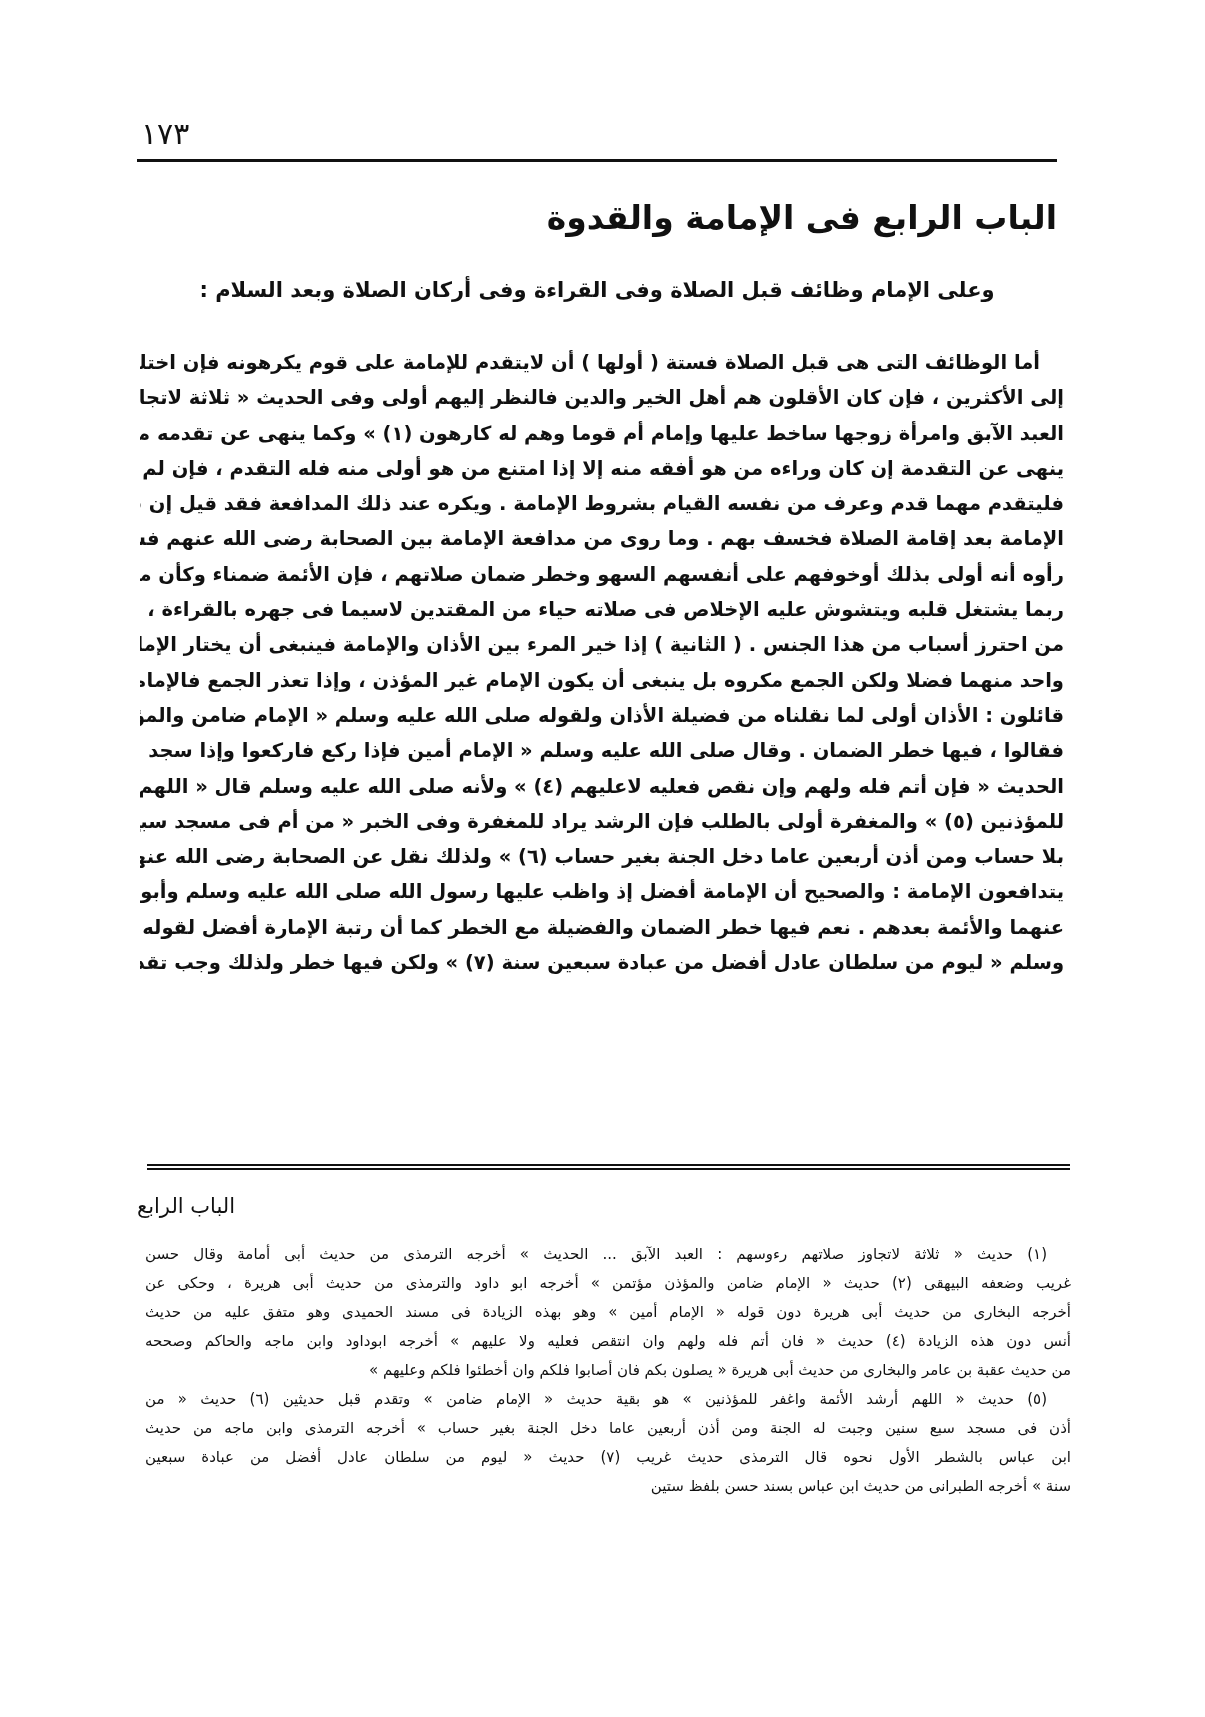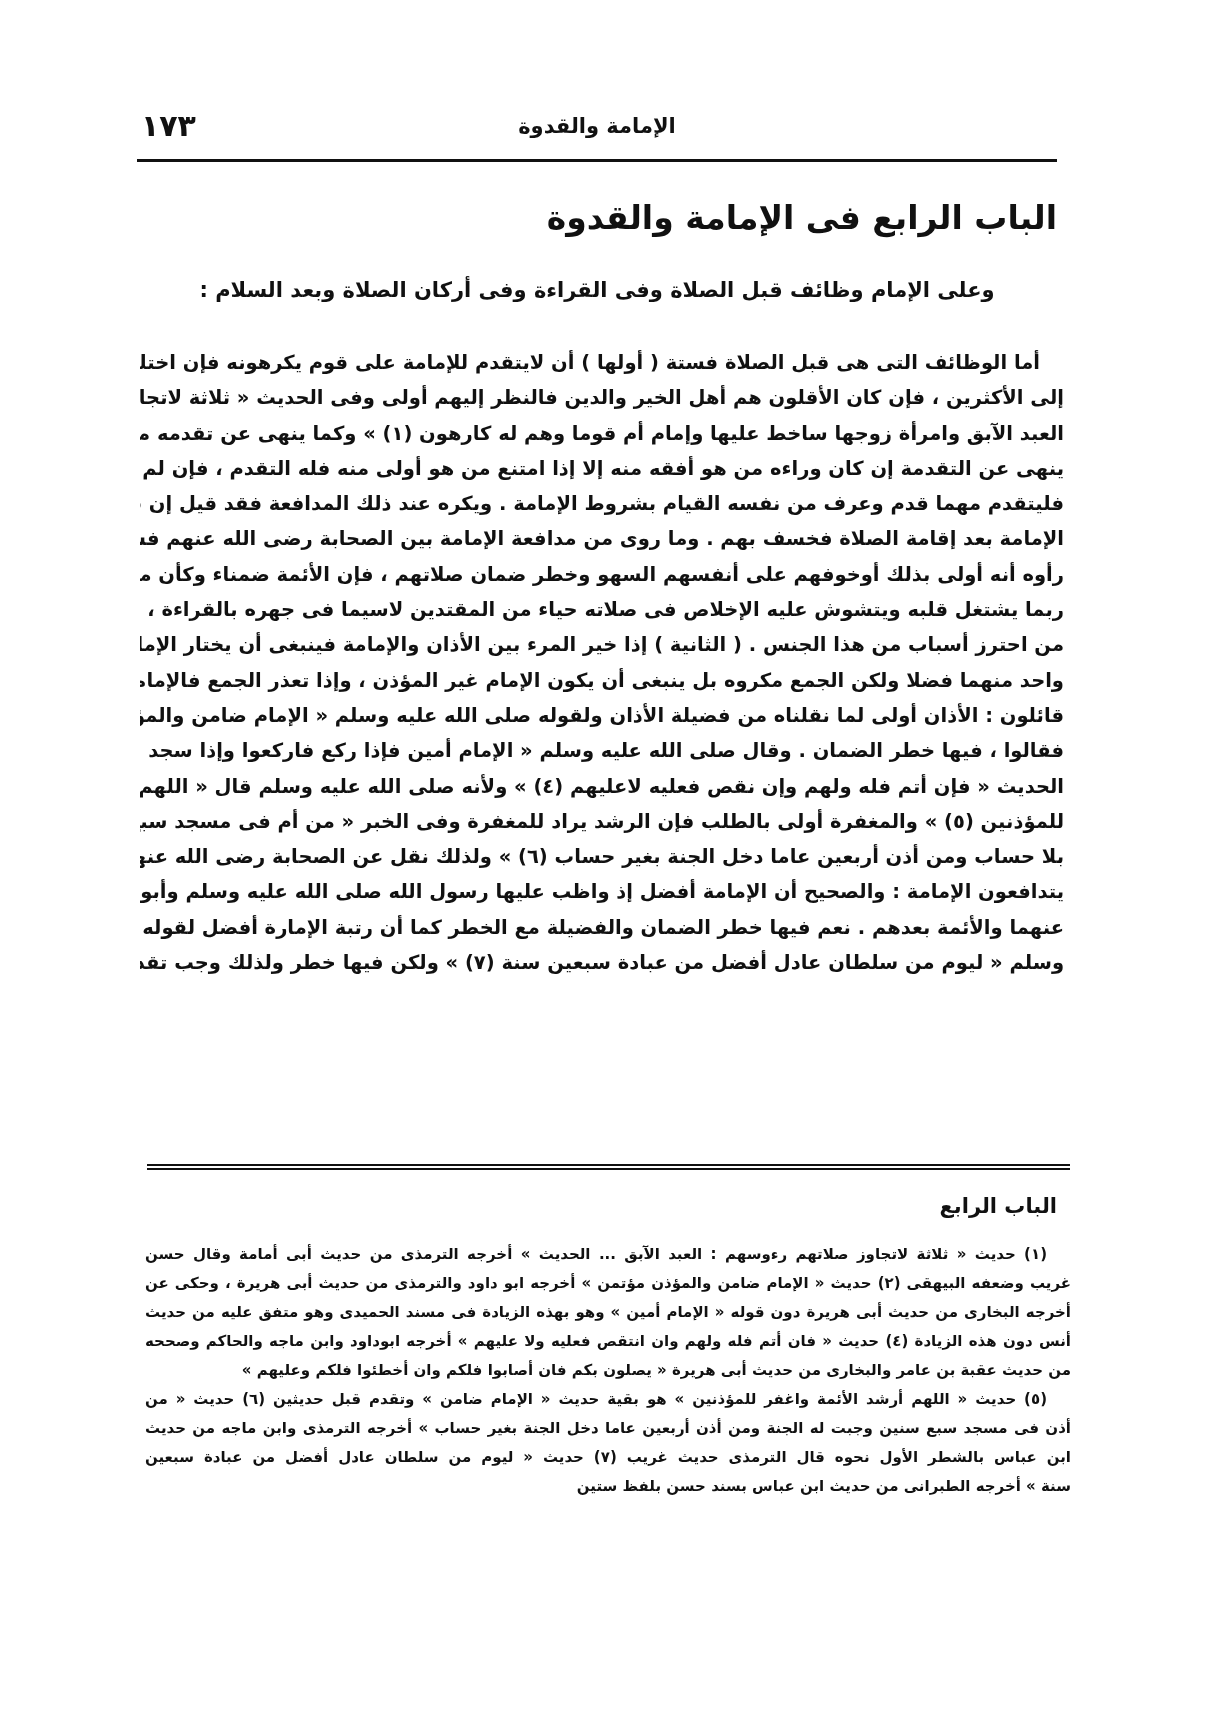--- a/index.html
+++ b/index.html
@@ -34,23 +34,23 @@
       position: absolute;
       left: 0; right: 0;
       top: 6px;
       text-align: center;
       font-size: 21px;
       font-weight: bold;
     }
     .page-number {
       position: absolute;
       left: 4px;
-      top: 0px;
+      top: 8px;
       font-size: 30px;
-      font-weight: bold;
+      font-weight: normal;
       direction: rtl;
       letter-spacing: 1px;
     }
     .header-rule {
       position: absolute;
       left: 137px;
       top: 159px;
       width: 920px;
       height: 3px;
       background: #111111;
@@ -107,56 +107,55 @@
       border-top: 2px solid #111111;
       border-bottom: 2px solid #111111;
       box-sizing: border-box;
     }
     
     .footnote-heading {
       position: absolute;
       left: 137px;
       top: 1194px;
       width: 920px;
-      text-align: right;
+      text-align: left;
       direction: rtl;
       font-size: 21px;
-      font-weight: bold;
+      font-weight: normal;
     }
     .footnotes {
       position: absolute;
       left: 145px;
       top: 1240px;
       width: 926px;
       direction: rtl;
     }
     .fn-line {
       height: 29px;
       line-height: 29px;
       font-size: 15px;
-      font-weight: bold;
+      font-weight: normal;
       text-align: justify;
       text-align-last: justify;
       white-space: nowrap;
       overflow: hidden;
     }
     .fn-line.indent {
       padding-right: 24px;
     }
     .fn-line.last {
       text-align-last: right;
     }
   </style>
 </head>
 <body>
 
 <div class="page">
 
   <div class="running-header">
-    <div class="running-title">الإمامة والقدوة</div>
     <div class="page-number">١٧٣</div>
   </div>
   <div class="header-rule"></div>
 
   <div class="chapter-title">الباب الرابع فى الإمامة والقدوة</div>
   <div class="chapter-subtitle">وعلى الإمام وظائف قبل الصلاة وفى القراءة وفى أركان الصلاة وبعد السلام :</div>
 
   <div class="body-text">
     <div class="body-line first">أما الوظائف التى هى قبل الصلاة فستة ( أولها ) أن لايتقدم للإمامة على قوم يكرهونه فإن اختلفوا كان النظر</div>
     <div class="body-line">إلى الأكثرين ، فإن كان الأقلون هم أهل الخير والدين فالنظر إليهم أولى وفى الحديث « ثلاثة لاتجاوز صلاتهم رءوسهم :</div>

